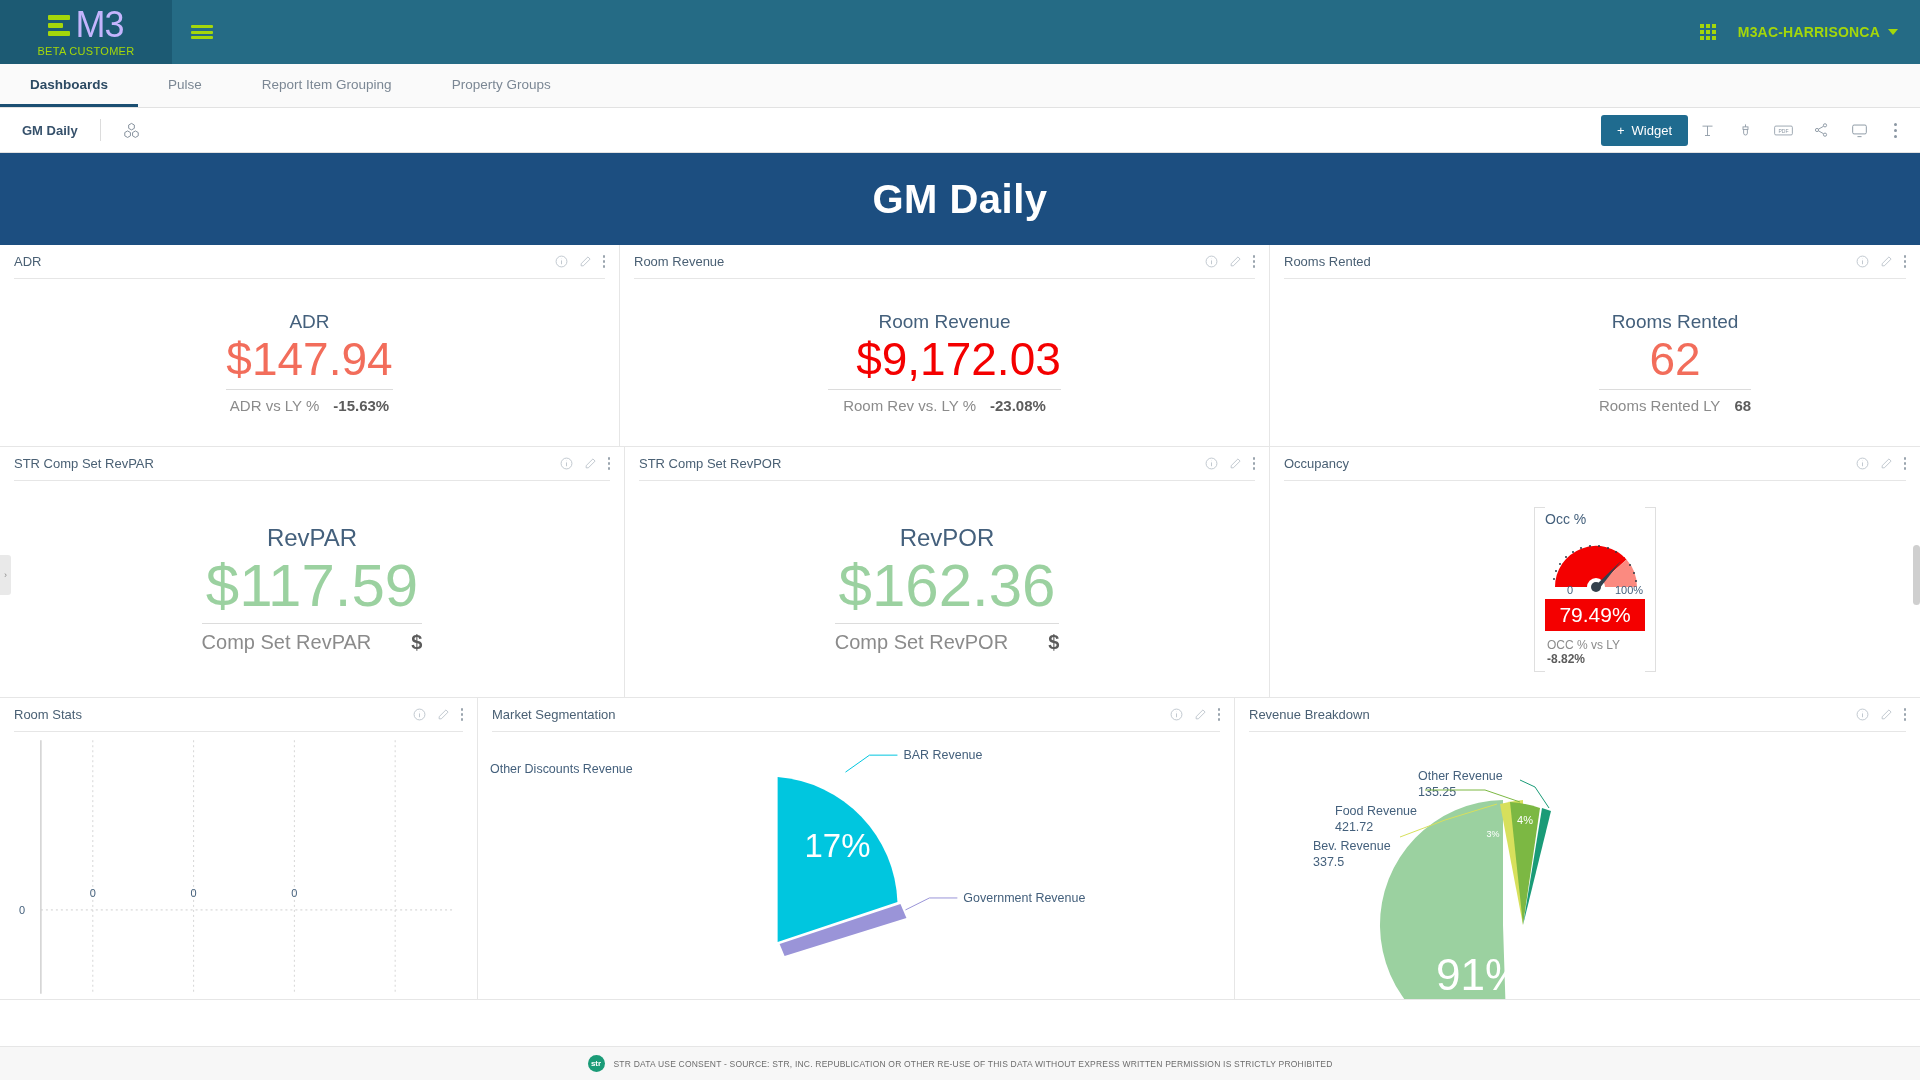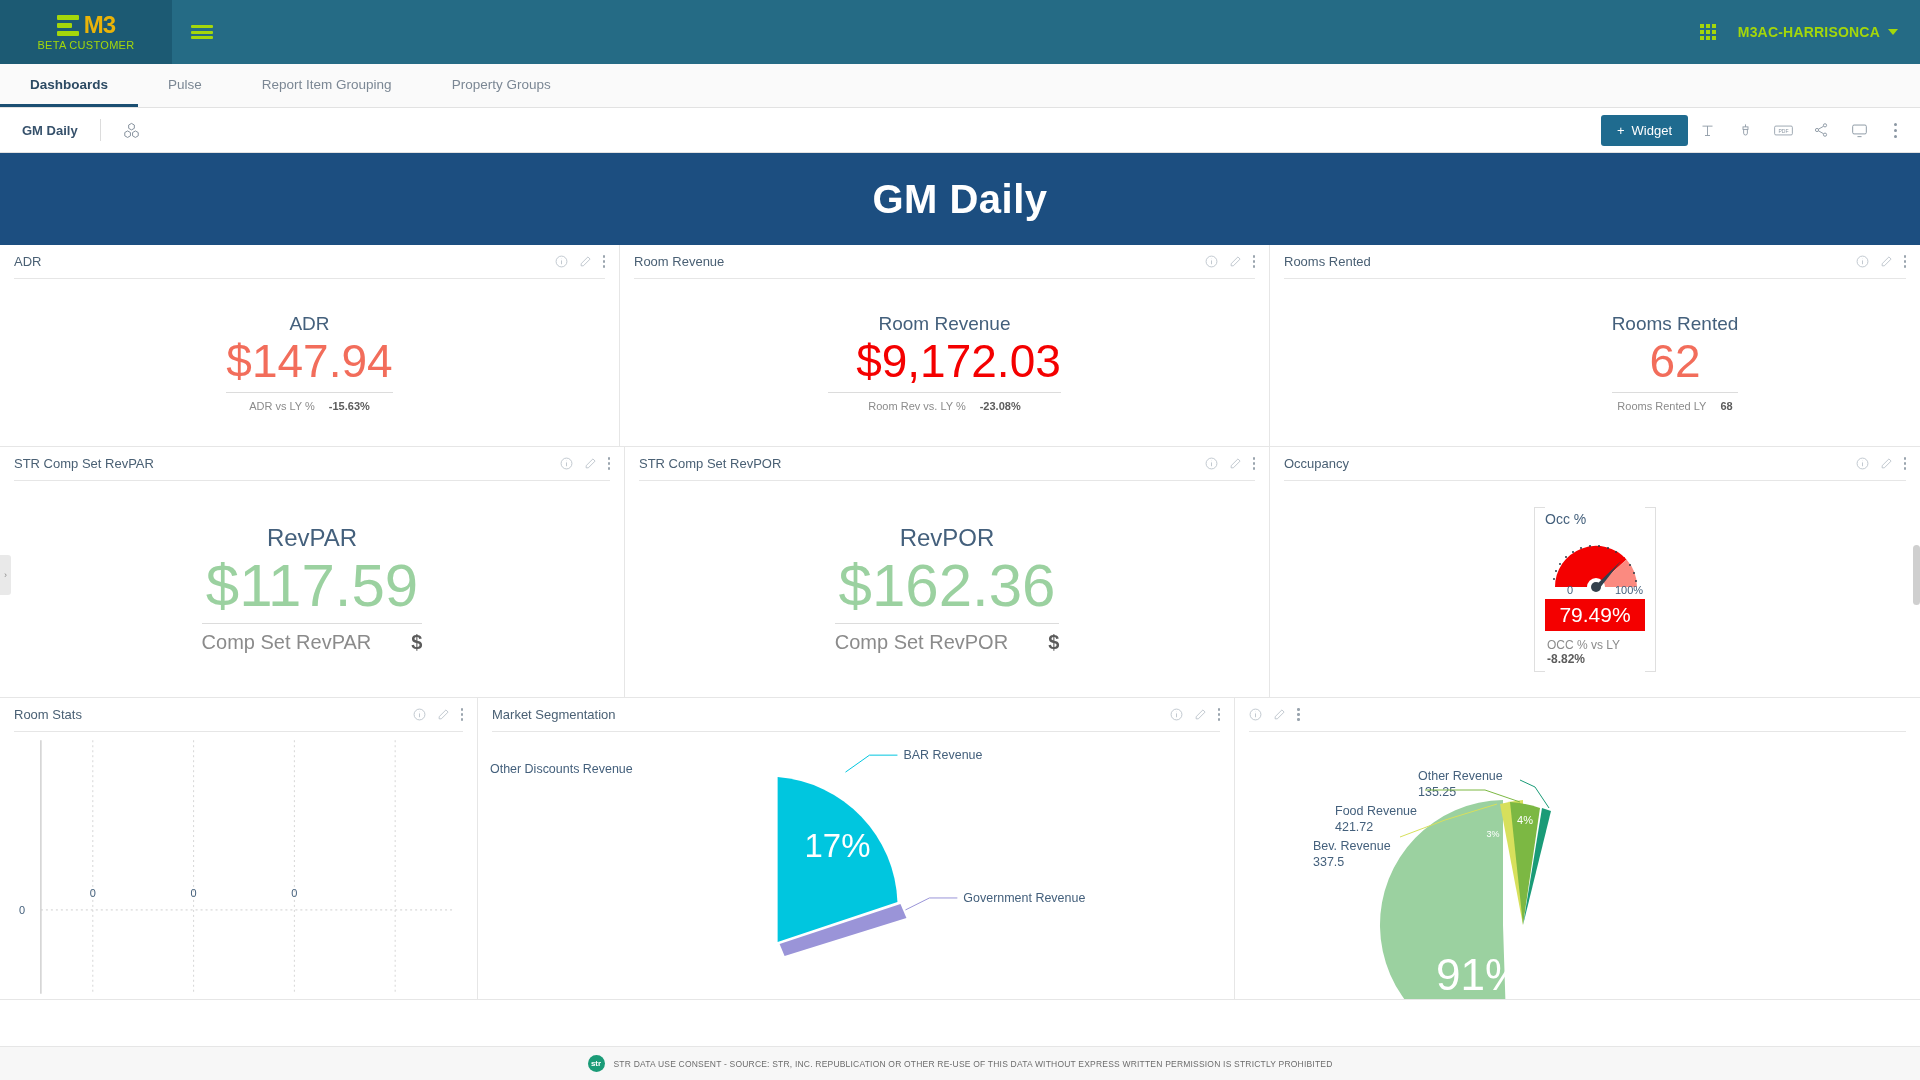--- a/index.html
+++ b/index.html
@@ -15,21 +15,21 @@
   .logo-box {
     width: 172px; background: #1c5a73; display: flex; flex-direction: column;
     align-items: center; justify-content: center; gap: 2px;
   }
   .logo-main { display: flex; align-items: center; gap: 3px; }
   .logo-bars { display: flex; flex-direction: column; gap: 3px; margin-right: 2px; }
   .logo-bars i { display: block; background: #a4d70a; height: 5px; border-radius: 1px; }
   .logo-bars i:nth-child(1) { width: 22px; }
   .logo-bars i:nth-child(2) { width: 15px; }
   .logo-bars i:nth-child(3) { width: 22px; }
-  .logo-m3 { color: #eab308; font-size: 24px; font-weight: bold; letter-spacing: -1px; line-height: 1; }
+  .logo-m3 { color: #c4b5fd; font-size: 36px; font-weight: normal; letter-spacing: -1px; line-height: 1; }
   .logo-sub { color: #a4d70a; font-size: 11px; font-weight: normal; letter-spacing: .3px; }
 
   .hamburger { width: 60px; display: flex; align-items: center; justify-content: center; cursor: pointer; }
   .hamburger span { display: block; width: 22px; height: 3px; background: #a4d70a; margin: 2.5px 0; border-radius: 1px; }
 
   .topbar-spacer { flex: 1; }
   .grid-icon { display: grid; grid-template-columns: repeat(3,4px); grid-template-rows: repeat(3,4px); gap: 2px; margin-right: 22px; cursor: pointer; }
   .grid-icon i { background: #a4d70a; display: block; width: 4px; height: 4px; }
   .user-menu { display: flex; align-items: center; gap: 8px; color: #a4d70a; font-size: 14px; font-weight: bold; margin-right: 22px; cursor: pointer; letter-spacing: .2px; }
   .caret { width: 0; height: 0; border-left: 5px solid transparent; border-right: 5px solid transparent; border-top: 6px solid #a4d70a; }
@@ -79,21 +79,21 @@
   .icn-kebab { display: flex; flex-direction: column; gap: 2.5px; cursor: pointer; }
   .icn-kebab i { width: 2.5px; height: 2.5px; border-radius: 50%; background: #9aa4ae; display: block; }
 
   
   .kpi { text-align: center; }
   .kpi-label { font-size: 19px; color: #44607c; margin-bottom: 2px; }
   .kpi-value { font-size: 46px; line-height: 1.05; font-weight: 400; }
   .kpi-value.coral { color: #f26d5b; }
   .kpi-value.red { color: #f40000; margin-left: 28px; }
   .kpi-value.green { color: #9bd1a0; }
-  .kpi-foot { border-top: 1px solid #dcdcdc; margin-top: 6px; padding-top: 7px; font-size: 11px; color: #8b8b8b; display: flex; justify-content: center; gap: 14px; }
+  .kpi-foot { border-top: 1px solid #dcdcdc; margin-top: 6px; padding-top: 7px; font-size: 15px; color: #8b8b8b; display: flex; justify-content: center; gap: 14px; }
   .kpi-foot b { color: #5c5c5c; }
   .kpi.big .kpi-label { font-size: 24px; }
   .kpi.big .kpi-value { font-size: 60px; }
   .kpi.big .kpi-foot { font-size: 20px; gap: 40px; }
 
   
   .gauge-wrap { border: 1px solid #dfdfdf; border-top: none; border-bottom: none; padding: 4px 10px 6px; position: relative; }
   .gauge-wrap::before, .gauge-wrap::after {
     content: ""; position: absolute; left: 0; width: 10px; height: 1px; background: #dfdfdf;
   }
@@ -560,20 +560,21 @@
         <text class="chart-label" x="426" y="27">BAR Revenue</text>
         <path d="M428 178 L452 166 L480 166" stroke="#9a94d8" fill="none" stroke-width="1"></path>
         <text class="chart-label" x="486" y="170">Government Revenue</text>
         <text class="chart-label" x="12" y="41">Other Discounts Revenue</text>
       </svg>
     </div>
   </div>
 
   <div class="widget" style="width:685px;height:302px">
     <div class="w-head">
+      <span class="w-title">Revenue Breakdown</span>
       <span class="w-head-icons">
         <span class="icn">
             <svg width="13" height="13" viewBox="0 0 24 24" fill="none" stroke="#b4bcc5" stroke-width="1.5">
               <circle cx="12" cy="12" r="10"></circle>
               <path d="M12 10v7M12 7v.5"></path>
             </svg>
           </span>
         <span class="icn">
             <svg width="13" height="13" viewBox="0 0 24 24" fill="none" stroke="#b4bcc5" stroke-width="1.5">
               <path d="M16.5 3.5l4 4L8 20H4v-4z"></path>

